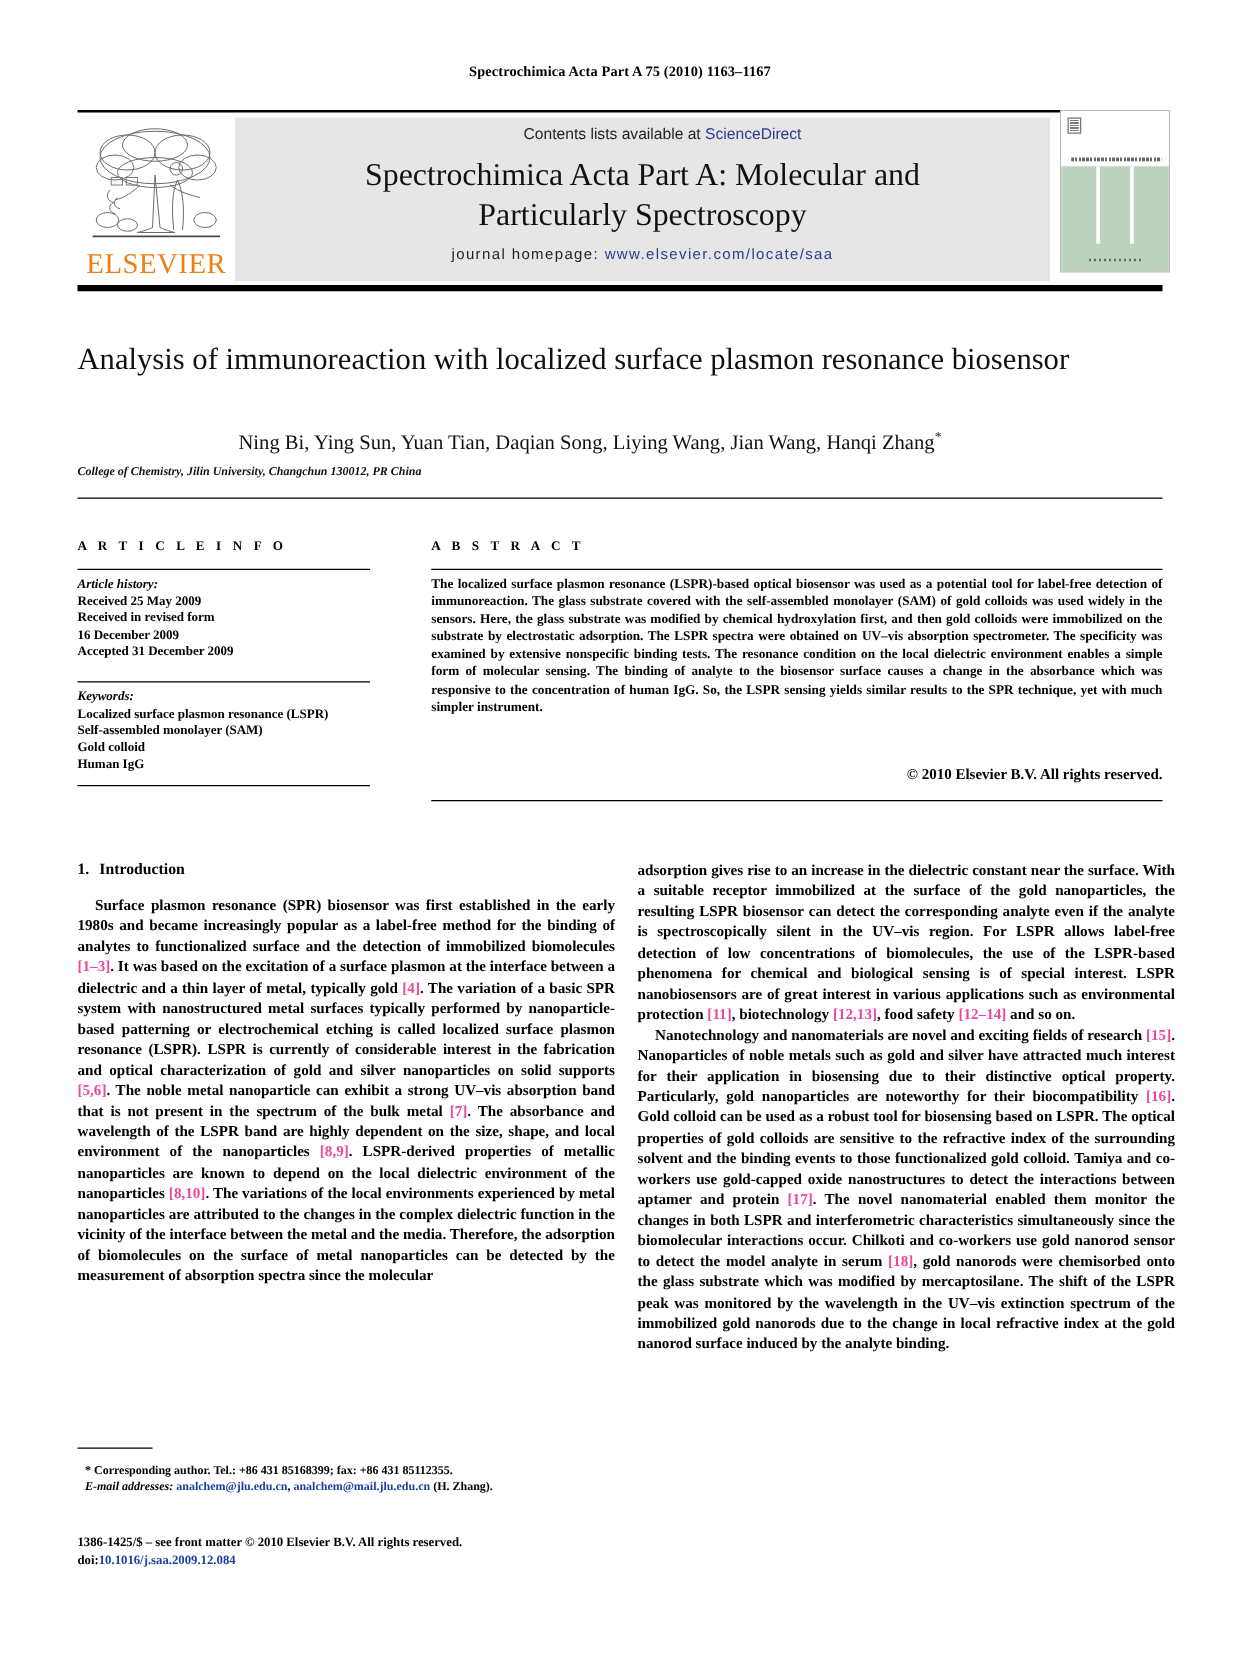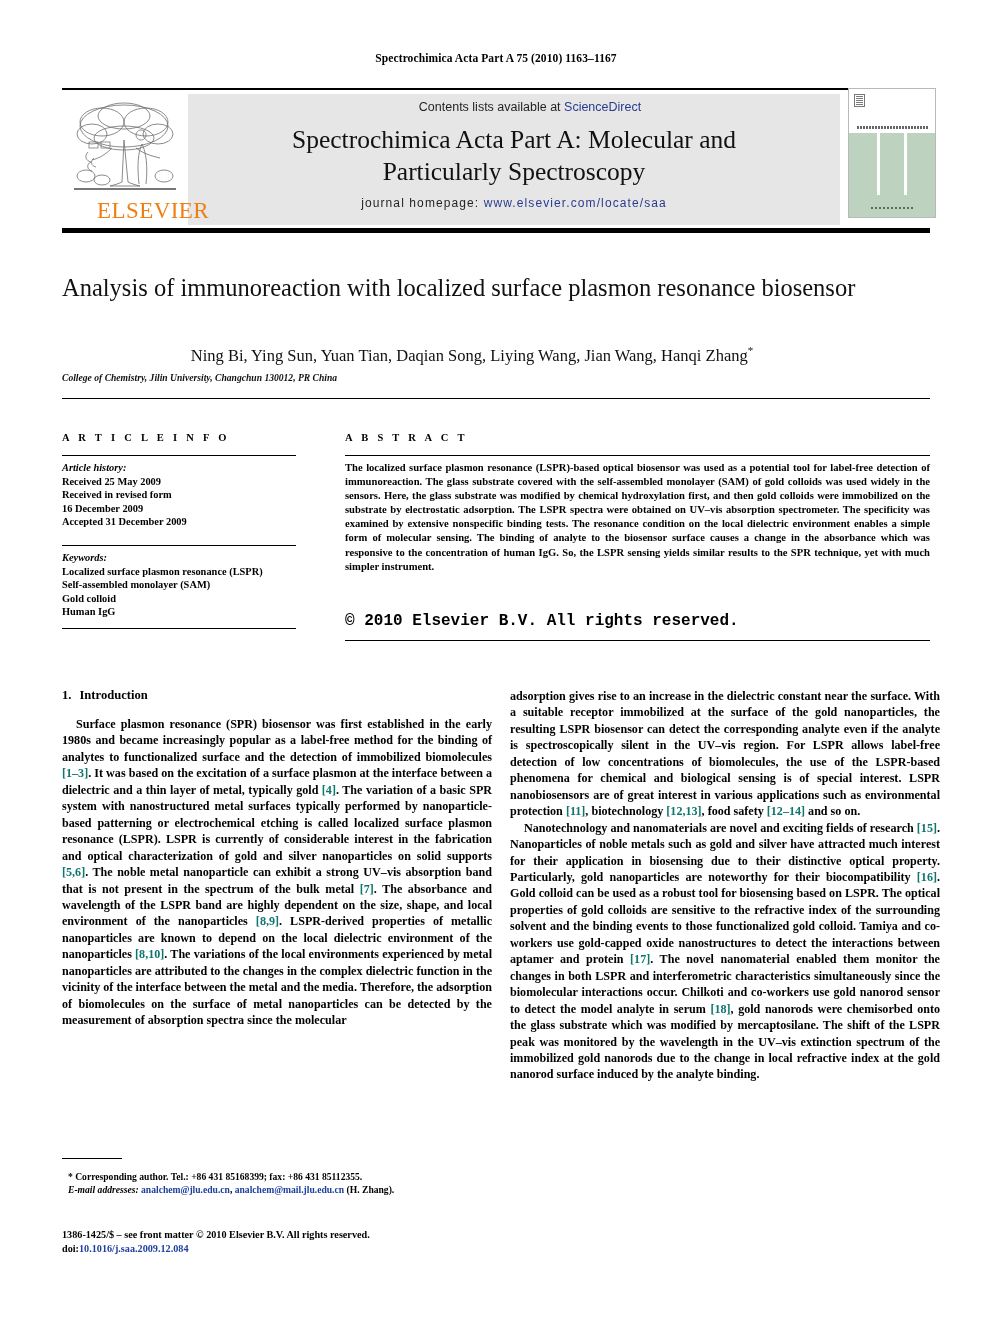--- a/index.html
+++ b/index.html
@@ -66,21 +66,20 @@
   .elsevier-word {
     position: absolute;
     left: 0; bottom: 0px;
     width: 114px;
     text-align: center;
     font-family: "Liberation Serif", serif;
     font-size: 23px;
     letter-spacing: 0.4px;
     color: #f07f13;
     font-weight: normal;
-    margin-left: 28px;
   }
   .tree-svg { position: absolute; left: 4px; top: 0px; }
 
   .contents-line {
     position: absolute;
     left: 188px; top: 100px;
     width: 652px;
     text-align: center;
     font-family: "Liberation Sans", sans-serif;
     font-size: 12.5px;
@@ -277,23 +276,24 @@
     font-size: 10.6px;
     line-height: 14.1px;
     text-align: justify;
     color: #000;
   }
   .abstract p { margin: 0; }
   .copyright {
     position: absolute;
     left: 345px; top: 612px;
     width: 585px;
-    font-family: Liberation Mono, monospace;
-    font-weight: bold;
-    font-size: 16px;
+    text-align: right;
+    font-family: Liberation Serif, serif;
+    font-weight: bold;
+    font-size: 12px;
     color: #000;
   }
 
   
   .sec-title {
     position: absolute;
     left: 62px; top: 688px;
     font-family: "Liberation Serif", serif;
     font-weight: bold;
     font-size: 12.6px;
@@ -308,21 +308,21 @@
     font-weight: bold;
     font-size: 12.1px;
     line-height: 16.45px;
     text-align: justify;
     color: #000;
     hyphens: manual;
   }
   .col p { margin: 0; text-indent: 14px; }
   .col-left  { left: 62px;  top: 716px; }
   .col-right { left: 510px; top: 688px; }
-  .ref { color: #0f766e; }
+  .ref { color: #ec4899; }
 
   
   .fn-rule {
     position: absolute;
     left: 62px; top: 1158px;
     width: 60px;
     height: 1px;
     background: #000;
   }
   .footnote {

